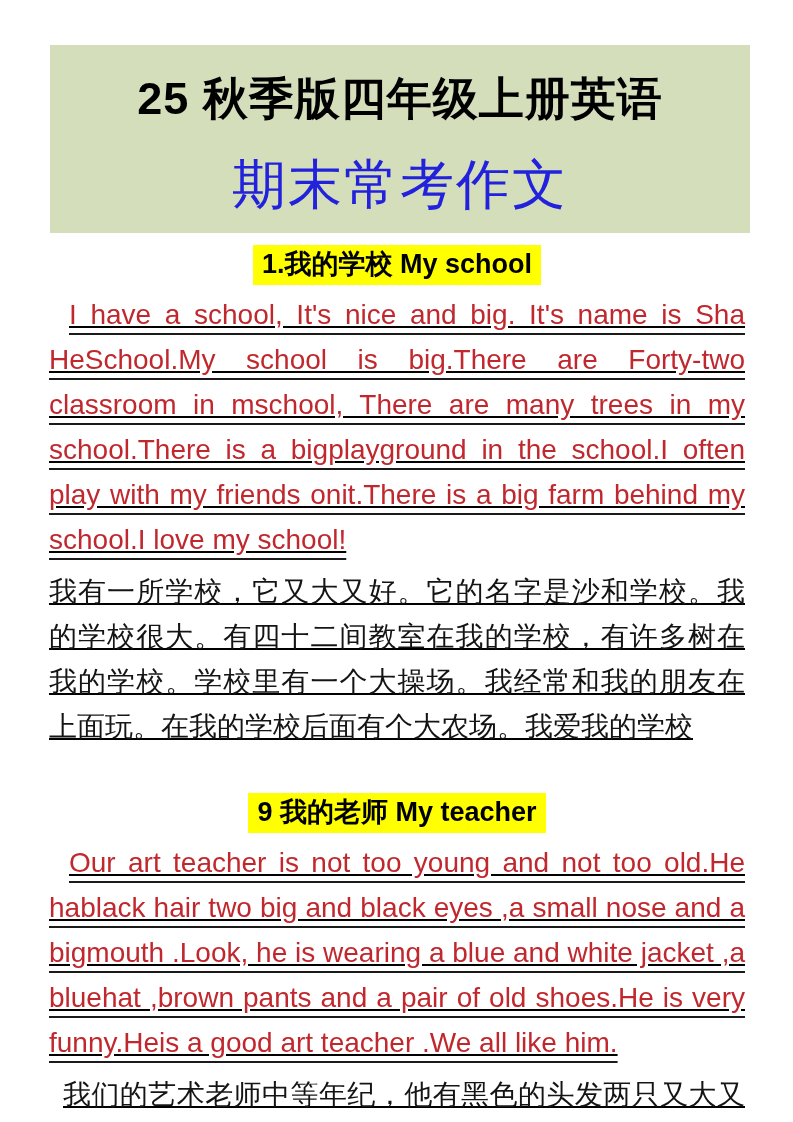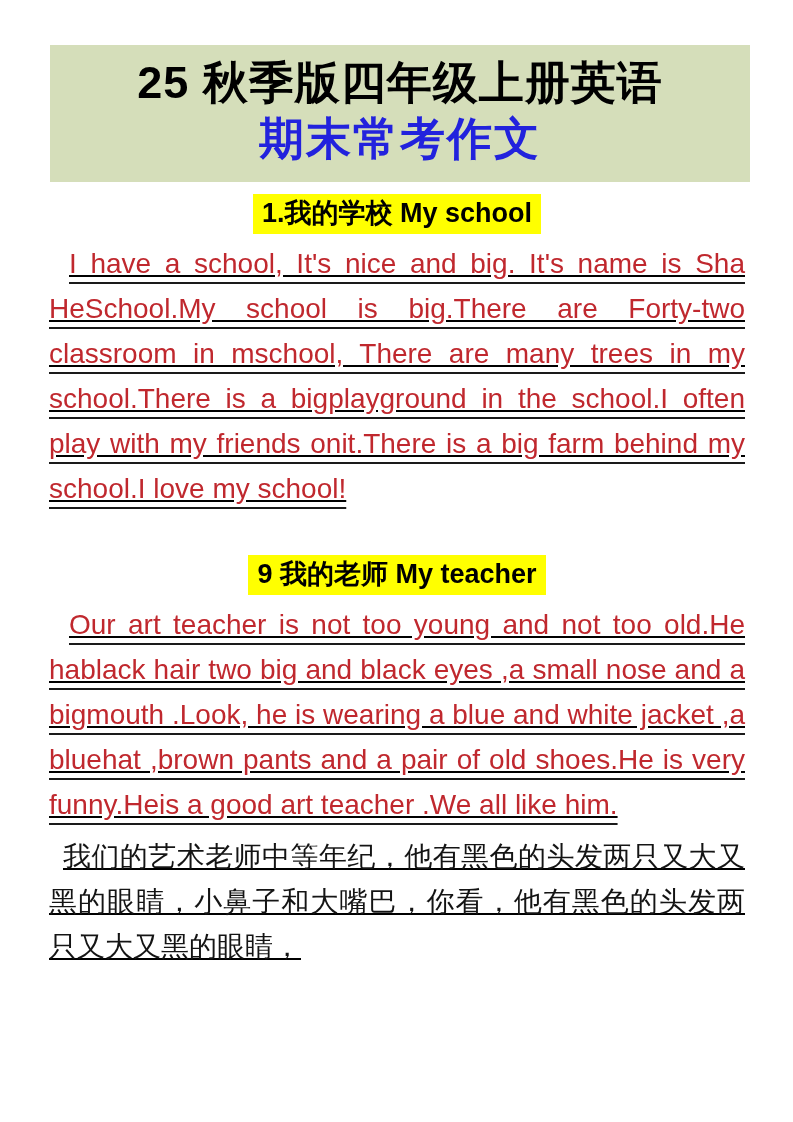--- a/index.html
+++ b/index.html
@@ -20,27 +20,29 @@
     background: var(--banner-bg, #d5deba);
     text-align: center;
     padding: 10px 0 14px 0;
   }
   .banner-title {
     font-size: 45px;
     font-weight: bold;
     color: var(--title-black, #000000);
     line-height: 1.25;
     letter-spacing: 1px;
+    margin-top: 16px;
   }
   .banner-subtitle {
-    font-size: 45px;
-    font-weight: bold;
+    font-size: 54px;
+    font-weight: normal;
     color: var(--subtitle-blue, #2222dd);
     line-height: 1.25;
     letter-spacing: 2px;
+    margin-top: 24px;
   }
   .content {
     margin: 12px 48px 0 49px;
     text-decoration: underline;
   }
   .heading-row {
     text-align: center;
     margin-top: 11px;
   }
   .section-heading {
@@ -86,20 +88,21 @@
     <div class="banner-subtitle">期末常考作文</div>
   </div>
 
   <div class="content">
 
     <div class="section">
       <div class="heading-row">
         <span class="section-heading">1.我的学校 My school</span>
       </div>
       <p class="para english">I have a school, It's nice and big. It's name is Sha HeSchool.My school is big.There are Forty-two classroom in mschool, There are many trees in my school.There is a bigplayground in the school.I often play with my friends onit.There is a big farm behind my school.I love my school!</p>
+      <p class="para chinese">我有一所学校，它又大又好。它的名字是沙和学校。我的学校很大。有四十二间教室在我的学校，有许多树在我的学校。学校里有一个大操场。我经常和我的朋友在上面玩。在我的学校后面有个大农场。我爱我的学校</p>
     </div>
 
     <div class="section section-2">
       <div class="heading-row">
         <span class="section-heading">9 我的老师 My teacher</span>
       </div>
       <p class="para english">Our art teacher is not too young and not too old.He hablack hair two big and black eyes ,a small nose and a bigmouth .Look, he is wearing a blue and white jacket ,a bluehat ,brown pants and a pair of old shoes.He is very funny.Heis a good art teacher .We all like him.</p>
       <p class="para chinese cn-indent">我们的艺术老师中等年纪，他有黑色的头发两只又大又黑的眼睛，小鼻子和大嘴巴，你看，他有黑色的头发两只又大又黑的眼睛，</p>
     </div>
 

